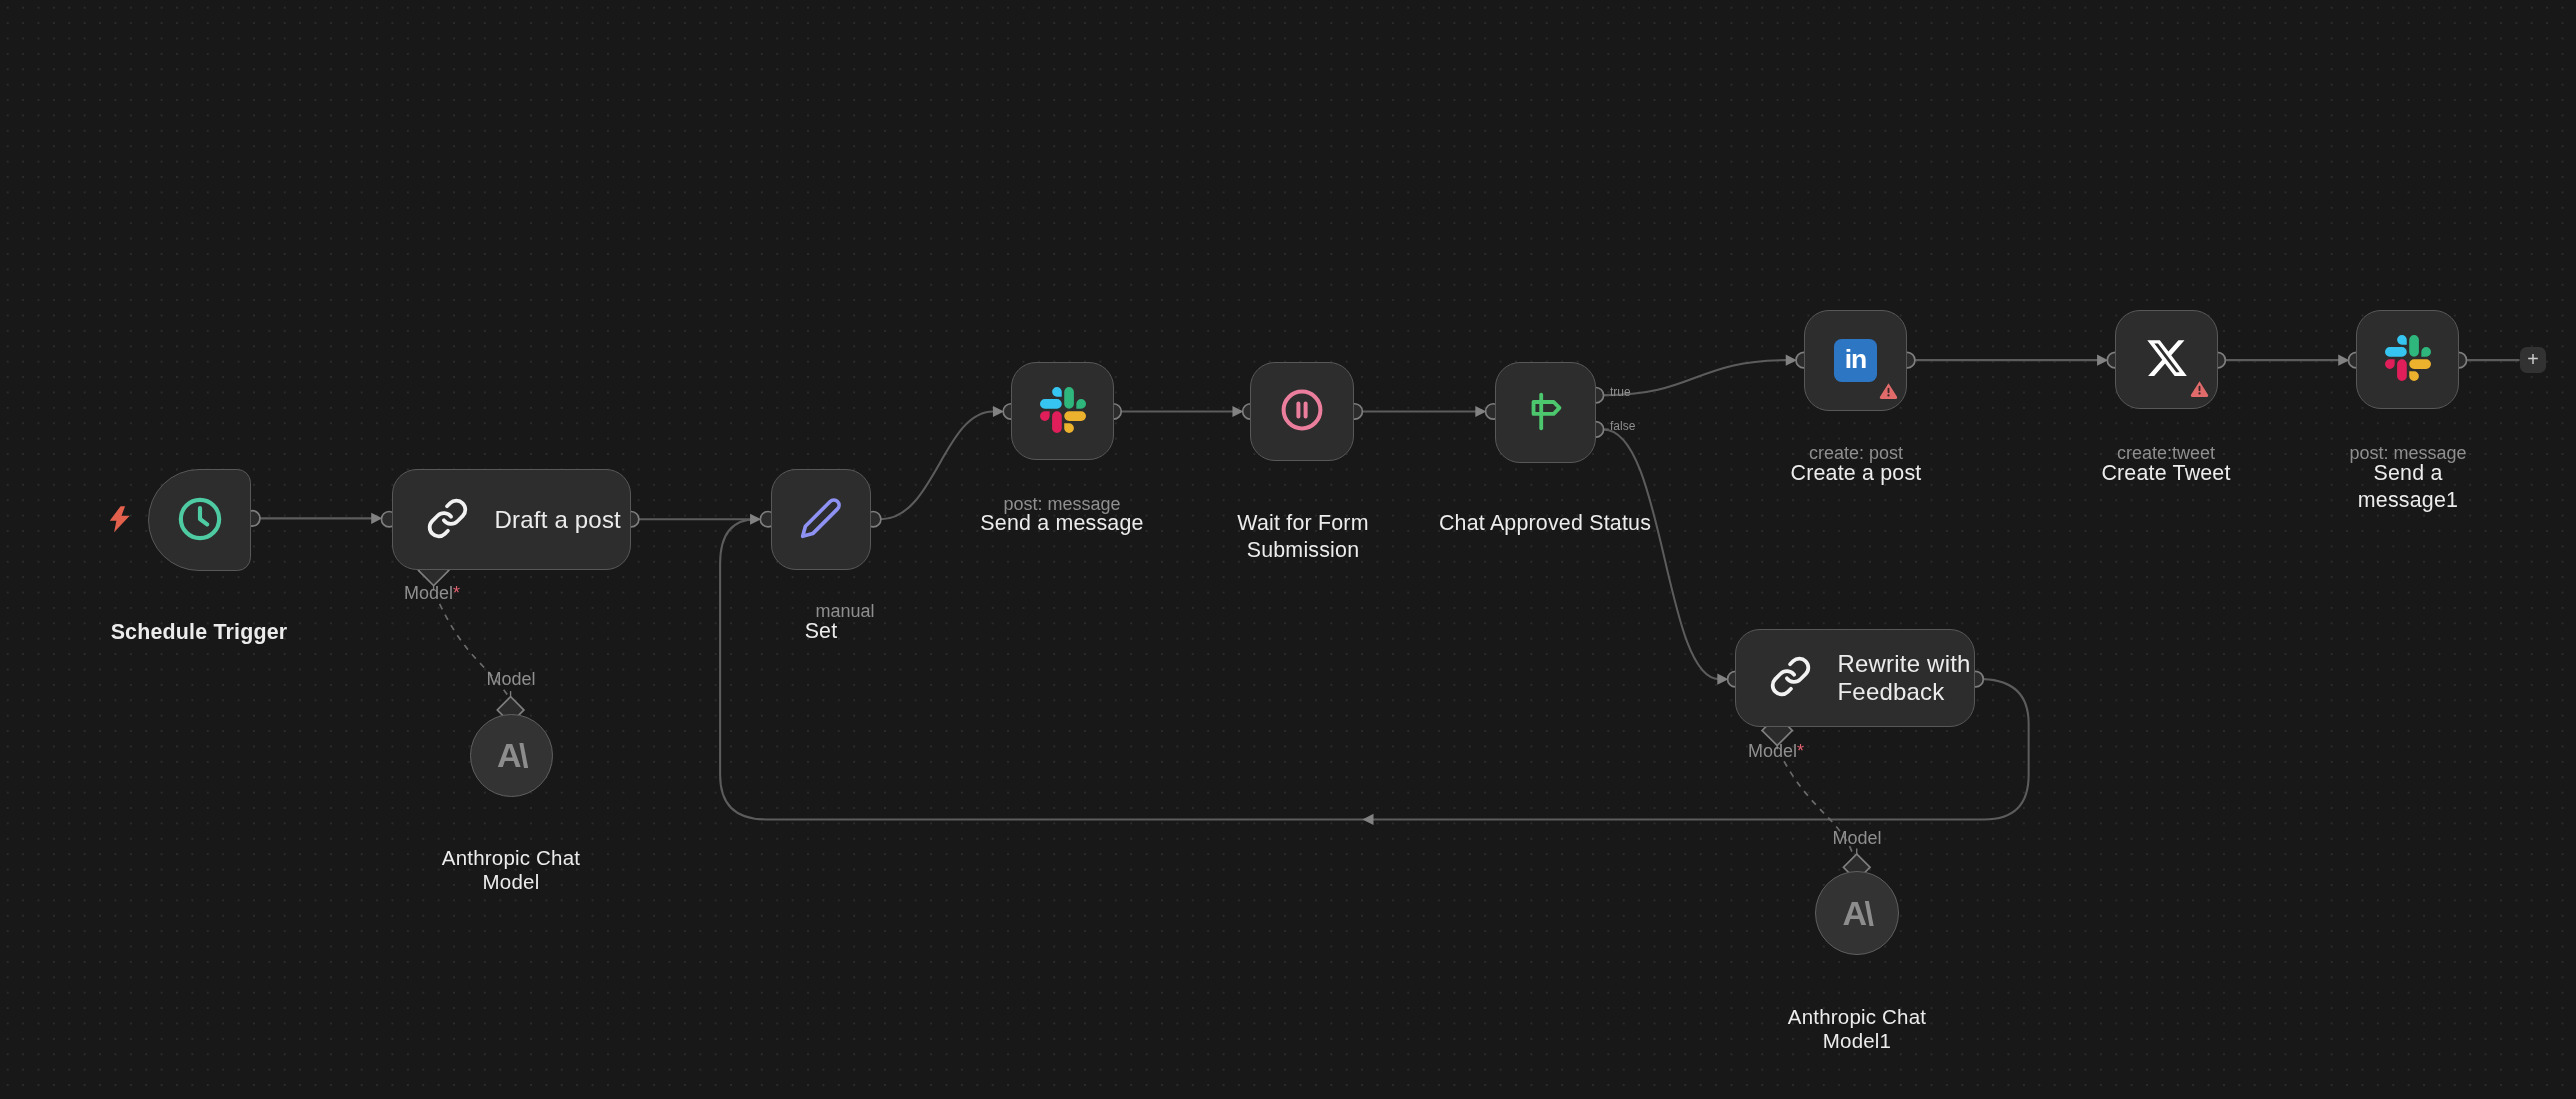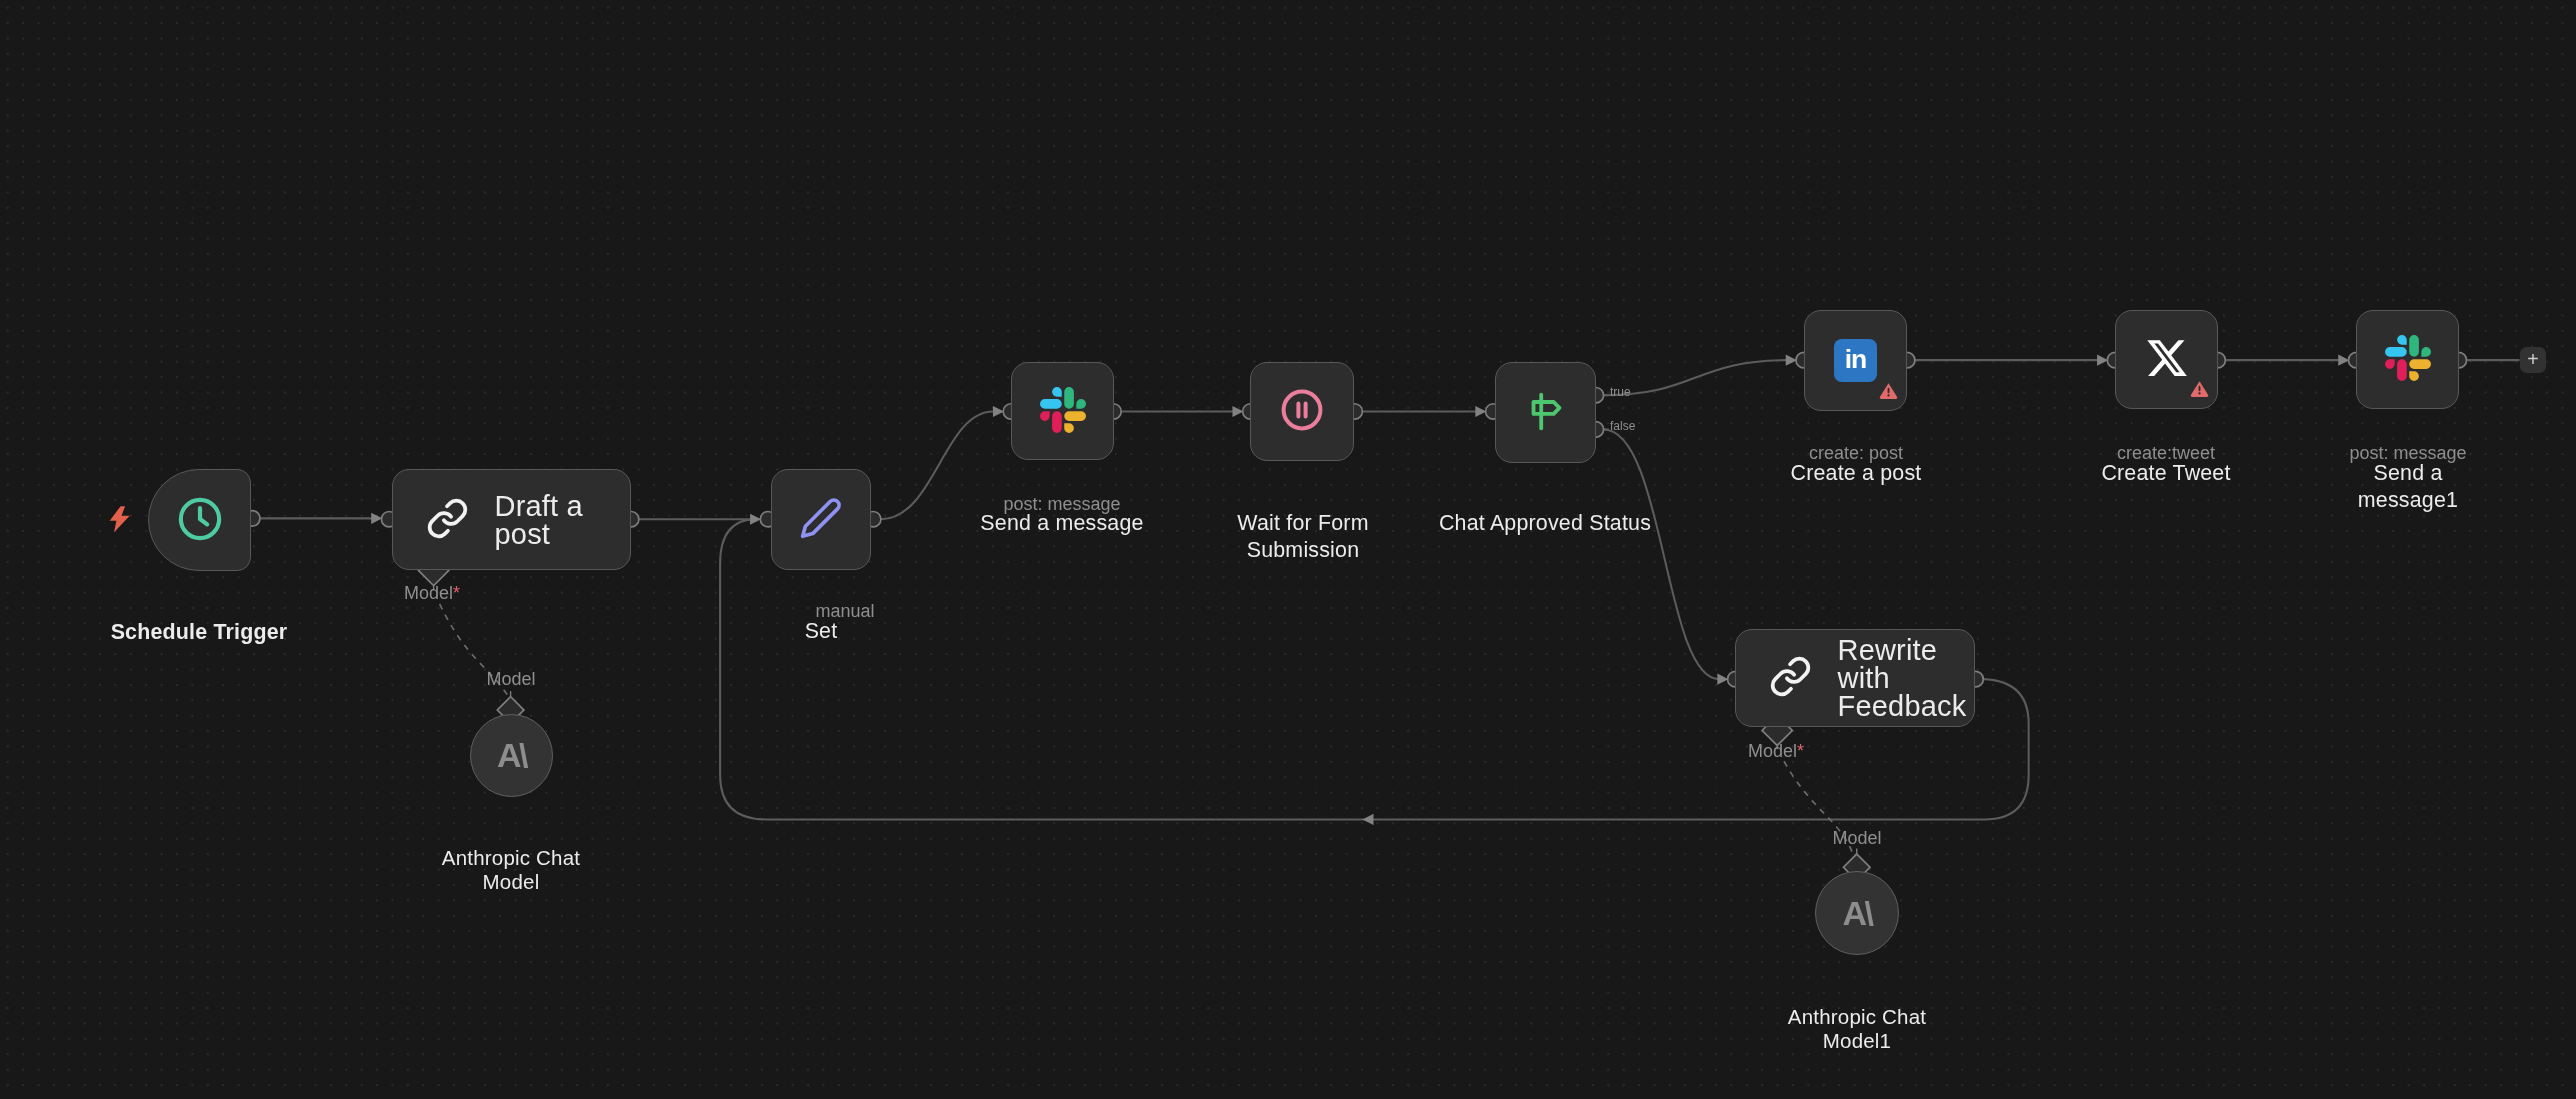--- a/index.html
+++ b/index.html
@@ -6,27 +6,27 @@
   #canvas{
     position:relative;width:2576px;height:1100px;overflow:hidden;
     background-color:#181818;
     background-image:radial-gradient(circle,#2b2b2b 1.1px,transparent 1.3px);
     background-size:15.4px 15.4px;
     font-family:"Liberation Sans",sans-serif;
   }
   svg.layer{position:absolute;left:0;top:0;width:2576px;height:1100px;}
   .node{
     position:absolute;box-sizing:border-box;
-    background:#2d2d2d;border:1.7px solid #585858;border-radius:17px;
+    background:#2d2d2d;border:1.7px solid #585858;border-radius:25px;
     display:flex;align-items:center;justify-content:center;
   }
   .node.trigger{border-radius:51px 13.7px 13.7px 51px;}
   .node.wide{justify-content:flex-start;padding-left:32.5px;gap:26px;}
   .node-inner-label{
-    color:#ececec;font-size:29px;font-weight:500;line-height:28px;
+    color:#ececec;font-size:24px;font-weight:500;line-height:28px;
     white-space:pre-line;letter-spacing:0.2px;
   }
   .circle-node{
     position:absolute;box-sizing:border-box;border-radius:50%;
     background:#333333;border:1.7px solid #606060;
     display:flex;align-items:center;justify-content:center;
   }
   .anthropic-glyph{color:#8d8d8d;font-size:34px;font-weight:700;letter-spacing:-2.6px;}
   .ext-label{
     position:absolute;transform:translateX(-50%);

